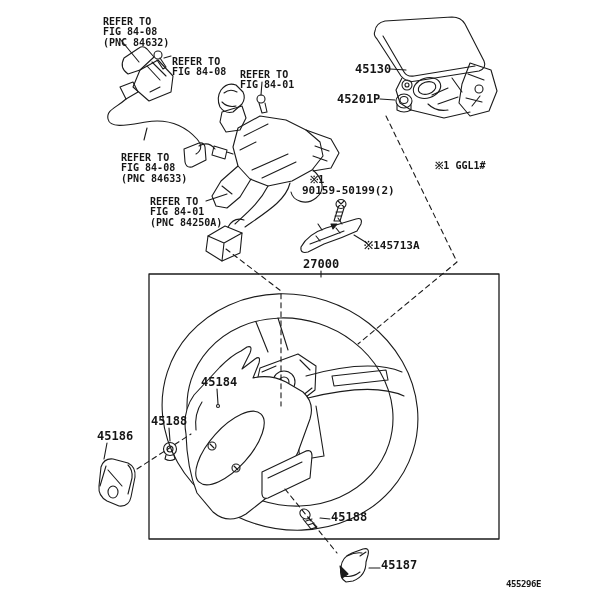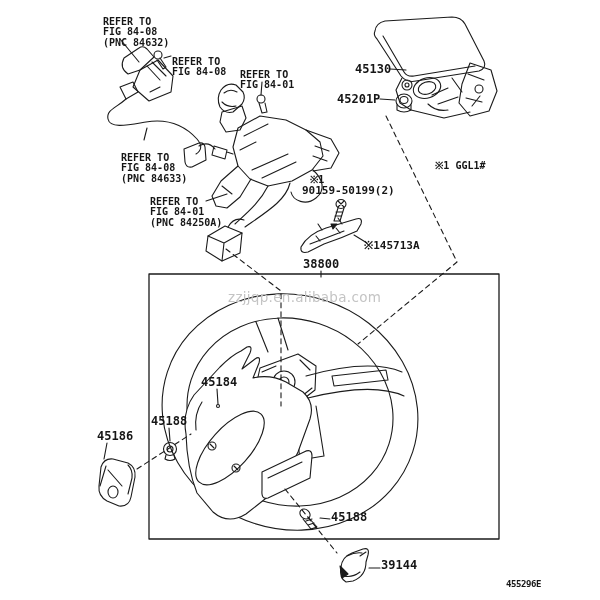--- a/index.html
+++ b/index.html
@@ -159,21 +159,20 @@
       <path d="M217,389 L218,404"></path>
           <circle cx="218" cy="406" r="1.5"></circle>
       <path d="M169,428 L170,441"></path>
       <path d="M107,443 L104,459"></path>
       <path d="M330,519 L320,518"></path>
       <path d="M380,568 L369,568"></path>
     </g>
   </g>
 </svg>
 
-<div class="wm" style="left:228px;top:289px">zzjjqp.en.alibaba.com</div>
 
 <div class="lbl ref" style="left:103px;top:5px">
   <span>REFER TO</span>
   <span>FIG 84-08</span>
   <span>(PNC 84632)</span>
 </div>
 <div class="lbl ref" style="left:172px;top:45px">
   <span>REFER TO</span>
   <span>FIG 84-08</span>
 </div>
@@ -191,21 +190,21 @@
   <span>FIG 84-01</span>
   <span>(PNC 84250A)</span>
 </div>
 
 <div class="lbl pn" style="left:355px;top:62px">45130</div>
 <div class="lbl pn" style="left:337px;top:92px">45201P</div>
 <div class="lbl note" style="left:310px;top:172px">※1</div>
 <div class="lbl pn-sm" style="left:302px;top:184px">90159-50199(2)</div>
 <div class="lbl note" style="left:435px;top:158px">※1 GGL1#</div>
 <div class="lbl pn-sm" style="left:364px;top:237px">※145713A</div>
-<div class="lbl pn" style="left:303px;top:257px">38800</div>
+<div class="lbl pn" style="left:303px;top:257px">27000</div>
 <div class="lbl pn" style="left:201px;top:375px">45184</div>
 <div class="lbl pn" style="left:151px;top:414px">45188</div>
 <div class="lbl pn" style="left:97px;top:429px">45186</div>
 <div class="lbl pn" style="left:331px;top:510px">45188</div>
-<div class="lbl pn" style="left:381px;top:558px">39144</div>
+<div class="lbl pn" style="left:381px;top:558px">45187</div>
 <div class="lbl code" style="left:461px;top:579px">455296E</div>
 
 </div>
 
 </body></html>

